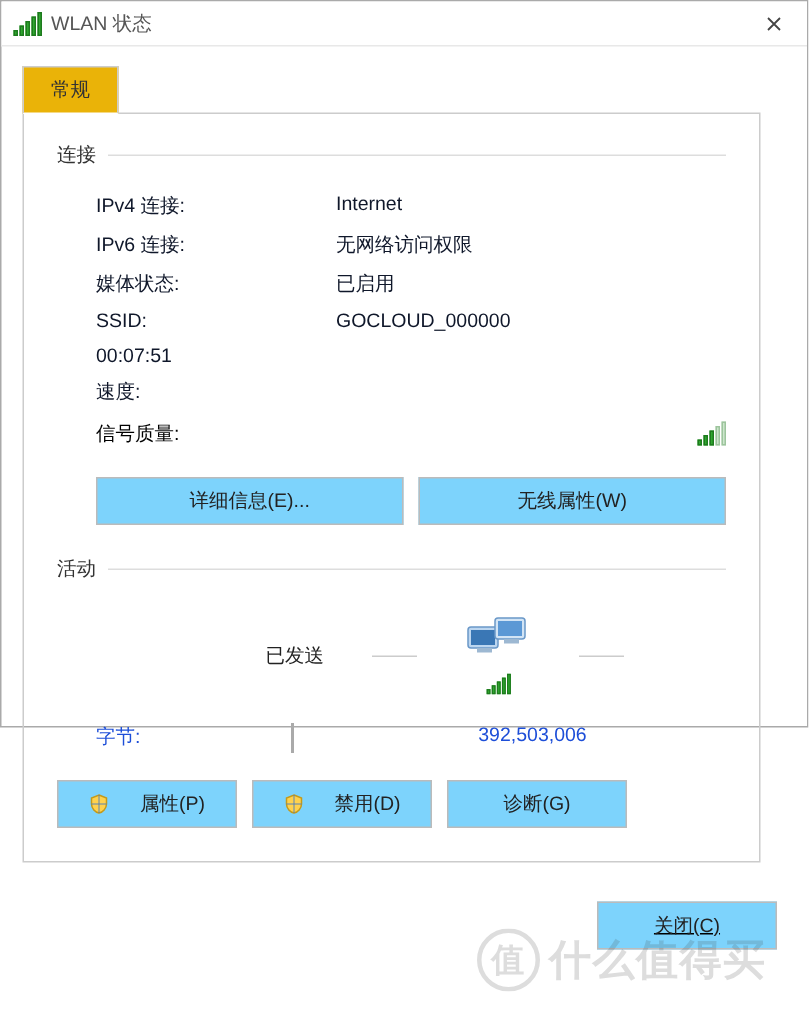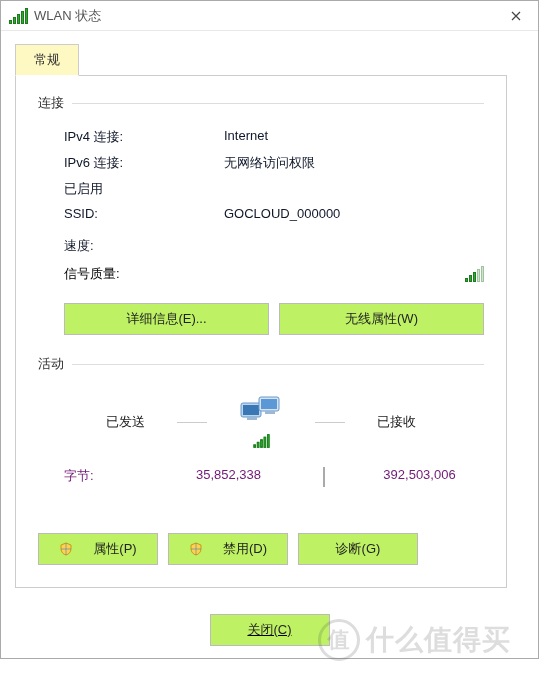--- a/index.html
+++ b/index.html
@@ -6,21 +6,21 @@
     body {
       font-family: "Microsoft YaHei", "Segoe UI", sans-serif;
       font-size: 13px;
       background: #fff;
       width: 539px;
       height: 679px;
       overflow: hidden;
     }
     .window {
       width: 539px;
-      height: 659px;
+      height: 485px;
       border: 1px solid #aaa;
       background: #fff;
       display: flex;
       flex-direction: column;
     }
     .titlebar {
       height: 30px;
       display: flex;
       align-items: center;
       padding: 0 0 0 8px;
@@ -42,21 +42,21 @@
       color: #555;
       font-size: 14px;
     }
     .tabs {
       padding: 12px 14px 0 14px;
     }
     .tab {
       display: inline-block;
       border: 1px solid #ccc;
       border-bottom: 1px solid #fff;
-      background: #fef9c3;
+      background: #eab308;
       padding: 6px 18px;
       font-size: 13px;
       position: relative;
       top: 1px;
       color: #333;
     }
     .content {
       margin: 0 31px 14px 14px;
       border: 1px solid #ccc;
       flex: 1;
@@ -90,56 +90,56 @@
       padding: 6px 0 10px 26px;
     }
     .signal-row .k { flex: 1; }
     .btn-row {
       display: flex;
       gap: 10px;
       padding: 10px 0 20px 26px;
     }
     .btn {
       border: 1px solid #bbb;
-      background: #bef264;
+      background: #7dd3fc;
       font-size: 13px;
       padding: 6px 0;
       text-align: center;
       color: #222;
       cursor: pointer;
     }
     .btn-half { flex: 1; min-width: 140px; }
     .activity {
       display: flex;
       align-items: center;
       justify-content: center;
       gap: 32px;
       padding: 10px 0 12px 0;
     }
     .act-label { color: #222; font-size: 13px; width: 110px; text-align: center; }
     .act-sep { flex: 0 0 30px; height: 1px; background: #ccc; }
     .activity-icon { display: flex; flex-direction: column; align-items: center; gap: 2px; }
     .bytes-row {
       display: flex;
       padding: 6px 0 18px 26px;
-      color: #701a75;
+      color: #1d4ed8;
     }
     .bytes-row .lab { flex: 0 0 100px; }
     .bytes-row .s { flex: 1; text-align: center; }
     .bytes-row .sep { width: 2px; background: #aaa; margin: 0 30px; height: 20px; }
     .bytes-row .r { flex: 1; text-align: center; }
     .footer-btns {
       display: flex;
       gap: 10px;
       margin-top: auto;
     }
     .footer-btns .btn { flex: 0 0 120px; padding: 6px 0; display: flex; align-items: center; justify-content: center; gap: 20px; }
     .bottom-bar {
       display: flex;
-      justify-content: center;
+      justify-content: flex-end;
       padding: 12px 20px;
       text-decoration: underline;
     }
     .bottom-bar .btn { width: 120px; }
     .signal-bars {
       display: inline-flex;
       align-items: flex-end;
       gap: 1px;
       height: 16px;
     }
@@ -211,27 +211,29 @@
 
     <div class="kv">
       <span class="k">IPv4 连接:</span>
       <span class="v">Internet</span>
     </div>
     <div class="kv">
       <span class="k">IPv6 连接:</span>
       <span class="v">无网络访问权限</span>
     </div>
     <div class="kv">
+      <span class="k">媒体状态:</span>
       <span class="v">已启用</span>
     </div>
     <div class="kv">
       <span class="k">SSID:</span>
       <span class="v">GOCLOUD_000000</span>
     </div>
     <div class="kv">
+      <span class="v">00:07:51</span>
     </div>
     <div class="kv">
       <span class="k">速度:</span>
     </div>
     <div class="signal-row">
       <span class="k">信号质量:</span>
       <span class="signal-bars">
         <span class="b1"></span>
           <span class="b2"></span>
           <span class="b3"></span>
@@ -264,26 +266,24 @@
         </svg>
         <span class="signal-bars full" style="transform:scale(0.85)">
           <span class="b1"></span>
             <span class="b2"></span>
             <span class="b3"></span>
             <span class="b4"></span>
             <span class="b5"></span>
         </span>
       </div>
       <div class="act-sep"></div>
-      <span class="act-label" style="text-align:left">已接收</span>
     </div>
 
     <div class="bytes-row">
       <span class="lab">字节:</span>
-      <span class="s">35,852,338</span>
       <div class="sep"></div>
       <span class="r">392,503,006</span>
     </div>
 
     <div class="footer-btns">
       <div class="btn">
         <svg class="shield" viewBox="0 0 14 14">
             <path d="M7 1 L12 3 V7 C12 10 9.5 12.5 7 13 C4.5 12.5 2 10 2 7 V3 Z" fill="#ffd24d" stroke="#c49a1a"></path>
             <path d="M7 1 L7 13 M2 7 H12" stroke="#4a7dc0" stroke-width="0.6"></path>
           </svg>

